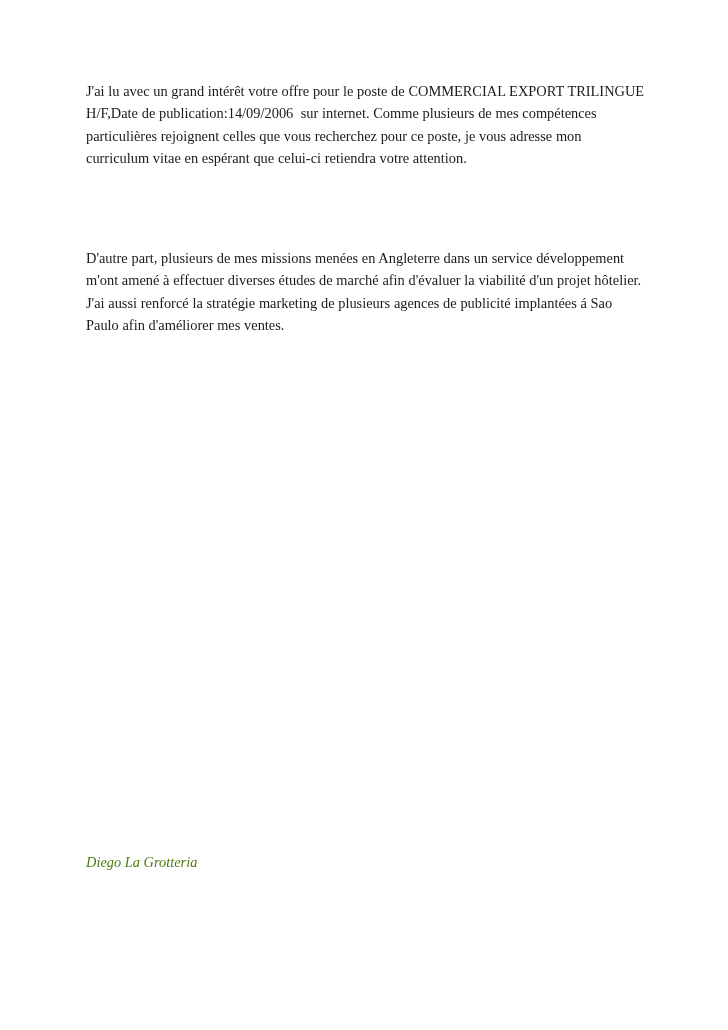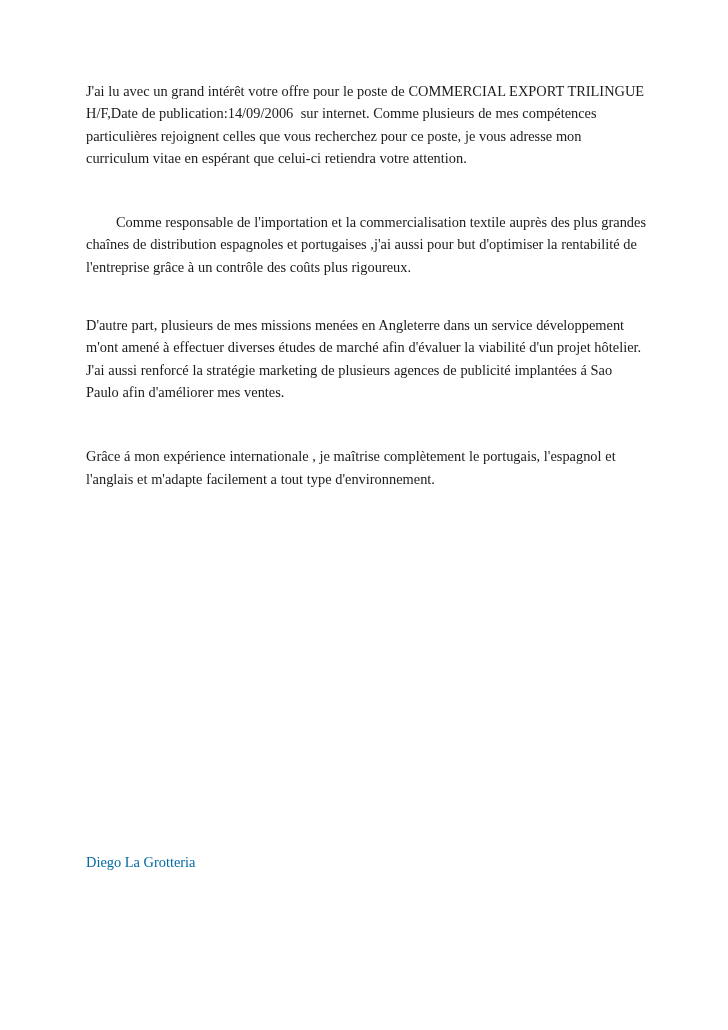--- a/index.html
+++ b/index.html
@@ -43,43 +43,42 @@
   .signature-block {
     position: absolute;
     left: 86px;
     top: 849px;
     width: 400px;
   }
   .signature {
     font-size: 14.4px;
     line-height: 22.3px;
     margin: 0;
-    color: #0369a1;
+    color: #4d7c0f;
+    font-style: italic;
   }
 </style>
 </head>
 <body>
 
 <div class="page">
 
   <div class="letter-body">
 
     <p class="para">J'ai lu avec un grand intérêt votre offre pour le poste de COMMERCIAL EXPORT TRILINGUE H/F,Date de publication:14/09/2006  sur internet. Comme plusieurs de mes compétences particulières rejoignent celles que vous recherchez pour ce poste, je vous adresse mon curriculum vitae en espérant que celui-ci retiendra votre attention.</p>
 
     <div class="gap-1"></div>
 
-    <p class="para indented">Comme responsable de l'importation et la commercialisation textile auprès des plus grandes chaînes de distribution espagnoles et portugaises ,j'ai aussi pour but d'optimiser la rentabilité de l'entreprise grâce à un contrôle des coûts plus rigoureux.</p>
 
     <div class="gap-2"></div>
 
     <p class="para">D'autre part, plusieurs de mes missions menées en Angleterre dans un service développement m'ont amené à effectuer diverses études de marché afin d'évaluer la viabilité d'un projet hôtelier. J'ai aussi renforcé la stratégie marketing de plusieurs agences de publicité implantées á Sao Paulo afin d'améliorer mes ventes.</p>
 
     <div class="gap-3"></div>
 
-    <p class="para">Grâce á mon expérience internationale , je maîtrise complètement le portugais, l'espagnol et l'anglais et m'adapte facilement a tout type d'environnement.</p>
 
     <div class="gap-4"></div>
 
 
   </div>
 
   <div class="signature-block">
     <p class="signature">Diego La Grotteria</p>
   </div>
 

